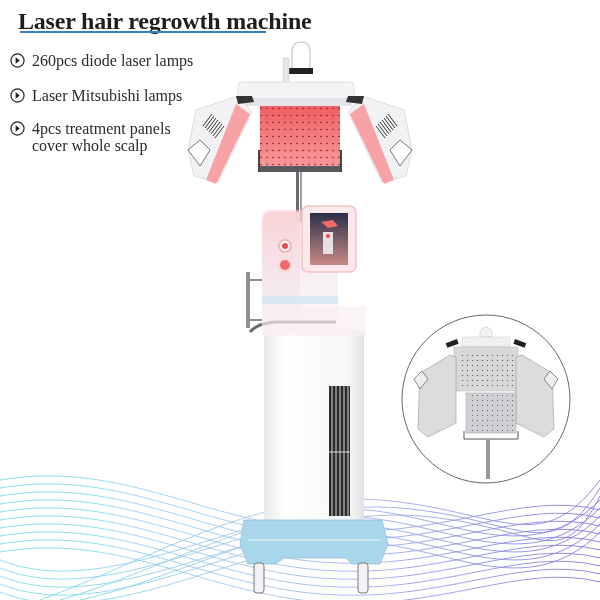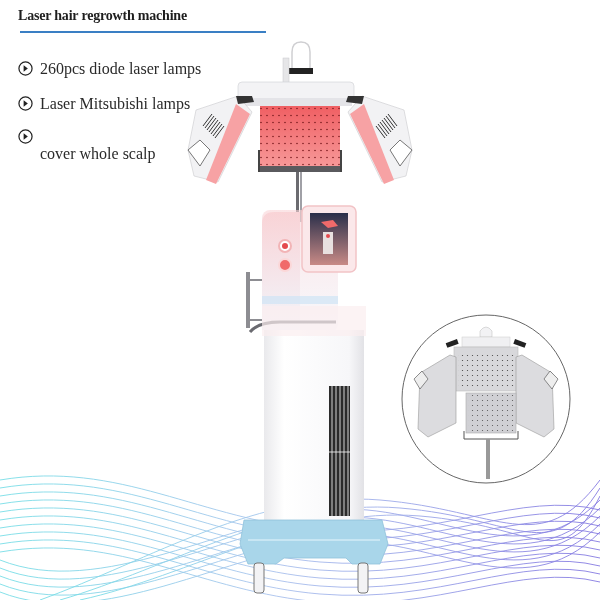--- a/index.html
+++ b/index.html
@@ -1,19 +1,19 @@
 <!DOCTYPE html>
 <html><head>
 <meta charset="utf-8">
 <style>
   html, body { margin:0; padding:0; }
   body { width:600px; height:600px; position:relative; overflow:hidden; background:#ffffff; font-family:"Liberation Serif", serif; }
-  .title { position:absolute; left:18px; top:8px; font-size:14px; font-weight:bold; color:#1e1e1e; letter-spacing:-0.2px; }
+  .title { position:absolute; left:18px; top:8px; font-size:24px; font-weight:bold; color:#1e1e1e; letter-spacing:-0.2px; }
   .title-underline { position:absolute; left:20px; top:31px; width:246px; height:2px; background:#3a7fc4; }
-  .features { position:absolute; left:6px; top:48px; margin:12px; padding:0; list-style:none; }
+  .features { position:absolute; left:6px; top:48px; margin:4px; padding:0; list-style:none; }
   .feature { display:flex; align-items:flex-start; font-size:16px; color:#2a2a2a; line-height:17px; margin-bottom:18px; }
   .feature:nth-child(2){ margin-bottom:16px; }
   .bullet { width:15px; height:15px; margin-right:7px; margin-top:1px; flex:0 0 15px; }
   .waves { position:absolute; left:0; top:460px; width:600px; height:140px; }
   .machine { position:absolute; left:0; top:0; width:600px; height:600px; }
   .inset { position:absolute; left:400px; top:313px; width:172px; height:172px; }
 </style>
 </head>
 <body>
 
@@ -33,21 +33,21 @@
         <circle cx="8" cy="8" r="7" fill="none" stroke="#222" stroke-width="1.3"></circle>
         <path d="M6 4.5 L10.5 8 L6 11.5 Z" fill="#222"></path>
       </svg>
     <span>Laser Mitsubishi lamps</span>
   </li>
   <li class="feature">
     <svg class="bullet" viewBox="0 0 16 16">
         <circle cx="8" cy="8" r="7" fill="none" stroke="#222" stroke-width="1.3"></circle>
         <path d="M6 4.5 L10.5 8 L6 11.5 Z" fill="#222"></path>
       </svg>
-    <span><br><span>cover whole scalp</span></span>
+    <span><span>4pcs treatment panels</span><br><span>cover whole scalp</span></span>
   </li>
 </ul>
 
 <svg class="waves" viewBox="0 0 600 140" preserveAspectRatio="none">
   <defs>
     <linearGradient id="wg" x1="0" x2="1" y1="0" y2="0">
       <stop offset="0" stop-color="#5fd8e2"></stop>
       <stop offset="0.45" stop-color="#9bb8ea"></stop>
       <stop offset="1" stop-color="#6f62dc"></stop>
     </linearGradient>

